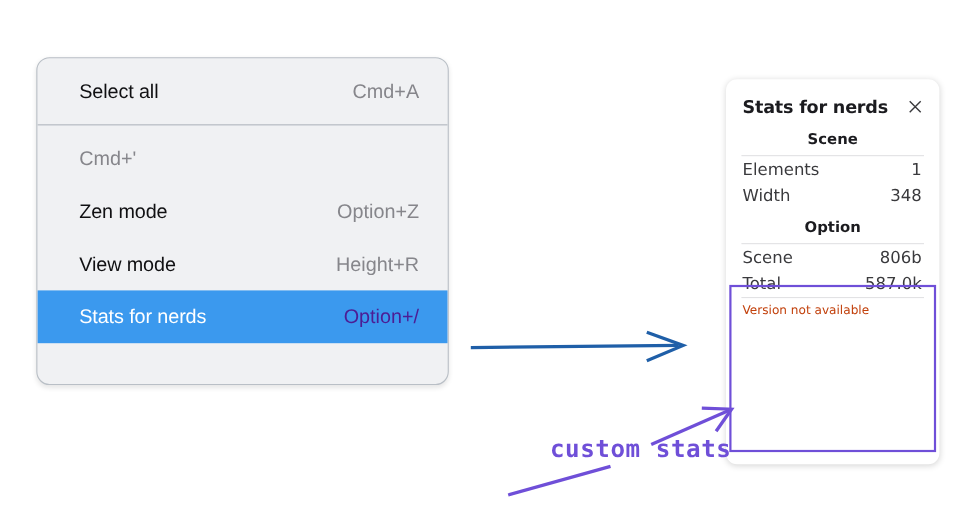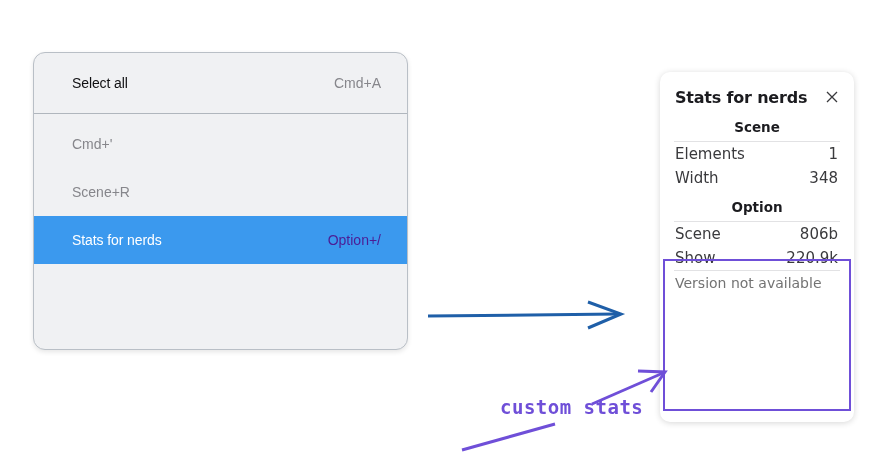--- a/index.html
+++ b/index.html
@@ -37,28 +37,28 @@
   }
   .menu-item {
     height: 48px;
     display: flex;
     align-items: center;
     padding: 0 26px 0 38px;
     box-sizing: border-box;
     cursor: default;
   }
   .menu-item .label {
-    font-size: 14px;
+    font-size: 18px;
     color: #101012;
     letter-spacing: -0.1px;
     flex: 1 1 auto;
     white-space: nowrap;
   }
   .menu-item .shortcut {
-    font-size: 14px;
+    font-size: 18px;
     color: #86868b;
     white-space: nowrap;
   }
   .menu-item.selected {
     background: #3b99ee;
   }
   .menu-item.selected .label { color: #ffffff; }
   .menu-item.selected .shortcut { color: #4c1d95; }
 
   
@@ -110,22 +110,22 @@
     display: flex;
     align-items: center;
     padding: 3px 16px 3px 15px;
     font-size: 15px;
     color: #3a3a3d;
   }
   .stat-row .k { flex: 1 1 auto; }
   .stat-row .v { text-align: right; }
   .single-row {
     padding: 4px 14px 2px 15px;
-    font-size: 14px;
-    color: #737373;
+    font-size: 11px;
+    color: #c2410c;
   }
   #custom-stats-box {
     position: absolute;
     left: 3px;
     top: 187px;
     width: 188px;
     height: 152px;
     border: 2px solid #6f4fd8;
     box-sizing: border-box;
     pointer-events: none;
@@ -136,21 +136,21 @@
     position: absolute;
     left: 0; top: 0;
     width: 873px; height: 461px;
     pointer-events: none;
   }
   #custom-stats-label {
     position: absolute;
     left: 500px;
     top: 396px;
     font-family: "DejaVu Sans Mono", monospace;
-    font-size: 19px;
+    font-size: 22px;
     font-weight: bold;
     color: #6f4fd8;
     letter-spacing: 0.5px;
     white-space: nowrap;
   }
 </style>
 </head>
 <body>
 
 <div id="context-menu">
@@ -162,21 +162,26 @@
     </div>
   </div>
 
   <div class="menu-sep"></div>
 
   <div class="menu-group">
     <div class="menu-item">
       <span class="shortcut">Cmd+'</span>
     </div>
     <div class="menu-item">
-      <span class="shortcut">Scene+R</span>
+      <span class="label">Zen mode</span>
+      <span class="shortcut">Option+Z</span>
+    </div>
+    <div class="menu-item">
+      <span class="label">View mode</span>
+      <span class="shortcut">Height+R</span>
     </div>
     <div class="menu-item selected">
       <span class="label">Stats for nerds</span>
       <span class="shortcut">Option+/</span>
     </div>
   </div>
 
 </div>
 
 <div id="stats-panel">
@@ -199,22 +204,22 @@
     <span class="v">348</span>
   </div>
 
   <div class="section-title">Option</div>
   <div class="rule"></div>
   <div class="stat-row">
     <span class="k">Scene</span>
     <span class="v">806b</span>
   </div>
   <div class="stat-row">
-    <span class="k">Show</span>
-    <span class="v">220.9k</span>
+    <span class="k">Total</span>
+    <span class="v">587.0k</span>
   </div>
 
   <div class="rule"></div>
   <div class="single-row">Version not available</div>
 
   <div id="custom-stats-box"></div>
 </div>
 
 <svg class="annot-svg">
 

